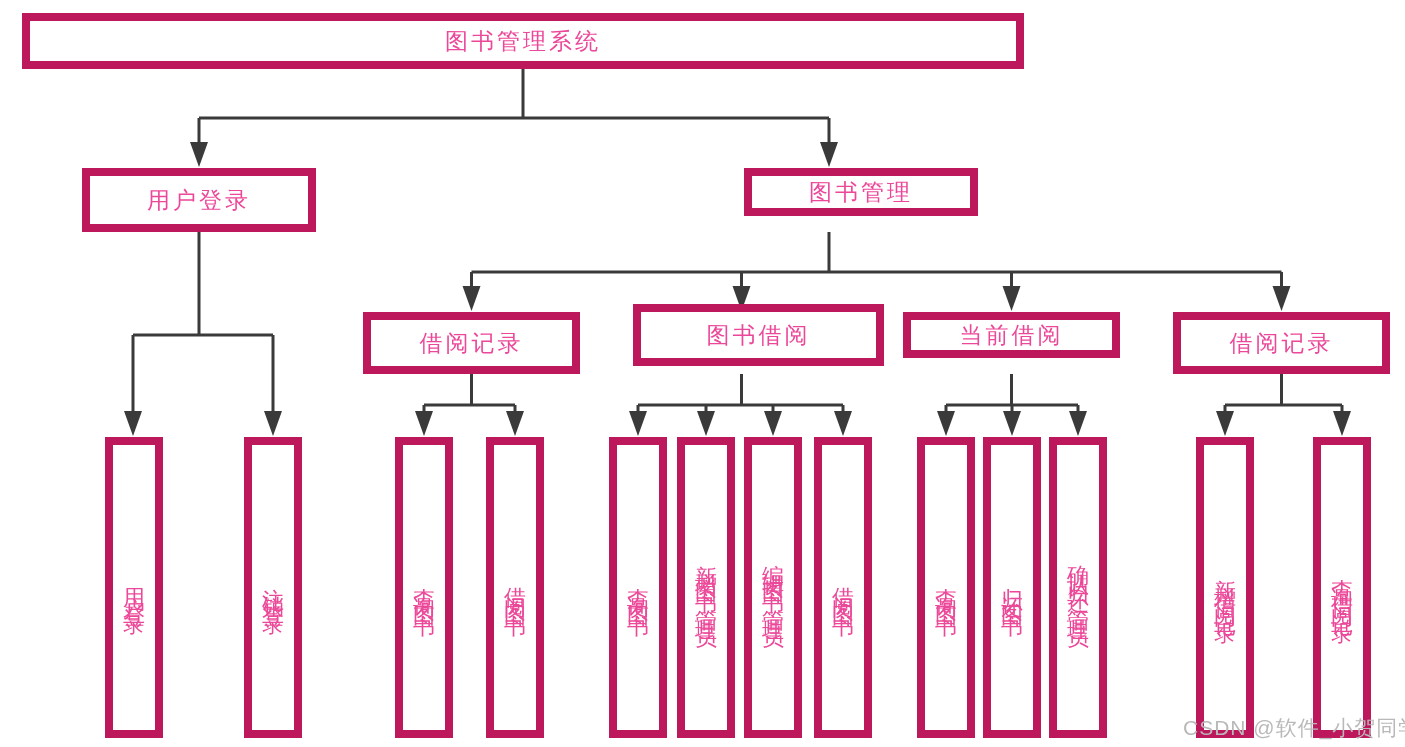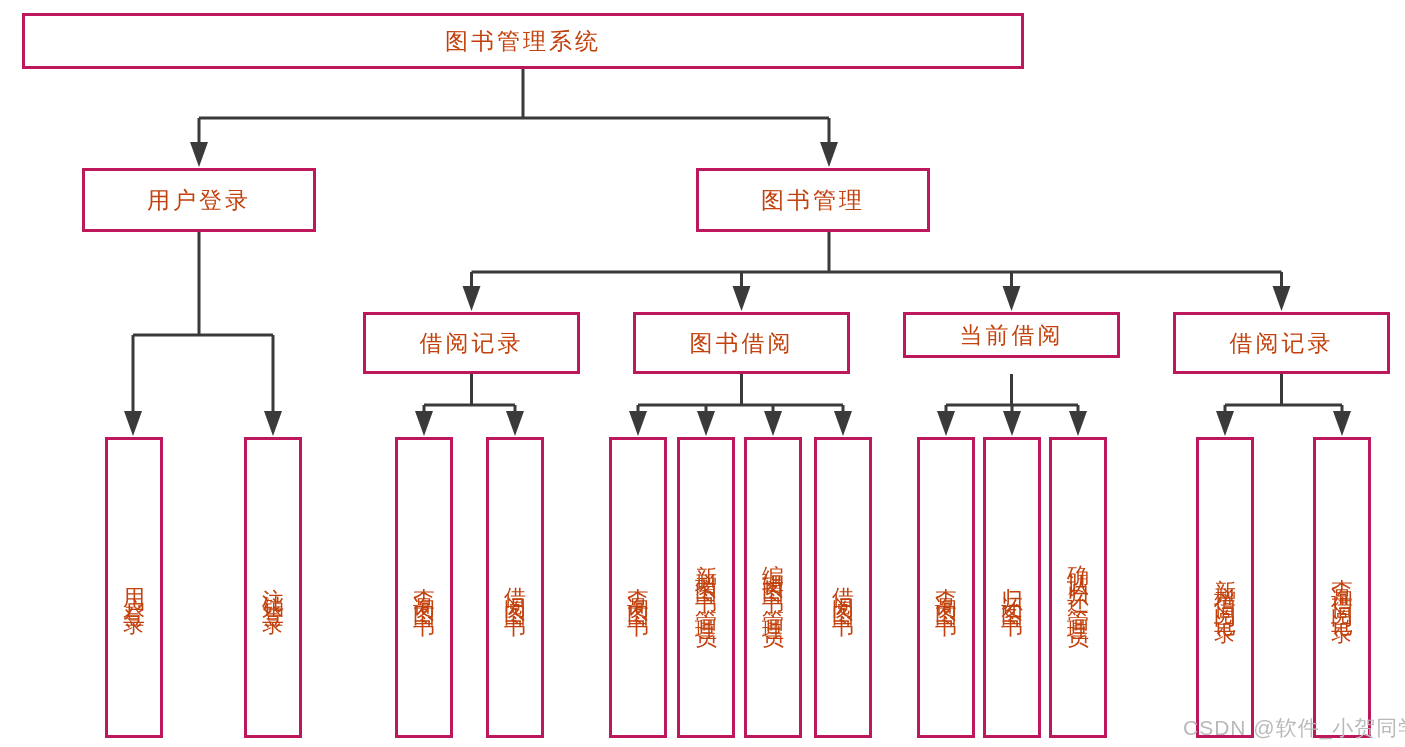--- a/index.html
+++ b/index.html
@@ -9,24 +9,24 @@
     background:#ffffff;
     font-family:"Liberation Sans","DejaVu Sans",sans-serif;
     overflow:hidden;
   }
   .wires{position:absolute;left:0;top:0;z-index:1;}
   .wires path{stroke:#3a3a3a;stroke-width:3;fill:none;}
   .wires polygon{fill:#3a3a3a;stroke:none;}
   .node{
     position:absolute;z-index:2;
     background:#ffffff;
-    border:3px solid #be185d;
+    border:8px solid #be185d;
     box-sizing:border-box;
     display:flex;align-items:center;justify-content:center;
-    color:#c2410c;
+    color:#ec4899;
   }
   .h{font-size:23px;letter-spacing:3px;white-space:nowrap;}
   .v{
     writing-mode:vertical-rl;
     text-orientation:mixed;
     font-size:22px;
     letter-spacing:9px;
     line-height:1;
   }
   .watermark{
@@ -93,28 +93,28 @@
     </g>
   </svg>
 
   <div class="node h" style="left:22px;top:13px;width:1002px;height:56px">
     <span>图书管理系统</span>
   </div>
 
   <div class="node h" style="left:82px;top:168px;width:234px;height:64px">
     <span>用户登录</span>
   </div>
-  <div class="node h" style="left:696px;top:168px;width:234px;height:64px">
+  <div class="node h" style="left:744px;top:168px;width:234px;height:48px">
     <span>图书管理</span>
   </div>
 
   <div class="node h" style="left:363px;top:312px;width:217px;height:62px">
     <span>借阅记录</span>
   </div>
-  <div class="node h" style="left:633px;top:312px;width:217px;height:62px">
+  <div class="node h" style="left:633px;top:304px;width:251px;height:62px">
     <span>图书借阅</span>
   </div>
   <div class="node h" style="left:903px;top:312px;width:217px;height:46px">
     <span>当前借阅</span>
   </div>
   <div class="node h" style="left:1173px;top:312px;width:217px;height:62px">
     <span>借阅记录</span>
   </div>
 
   <div class="node v" style="left:105px;top:437px;width:58px;height:301px">

